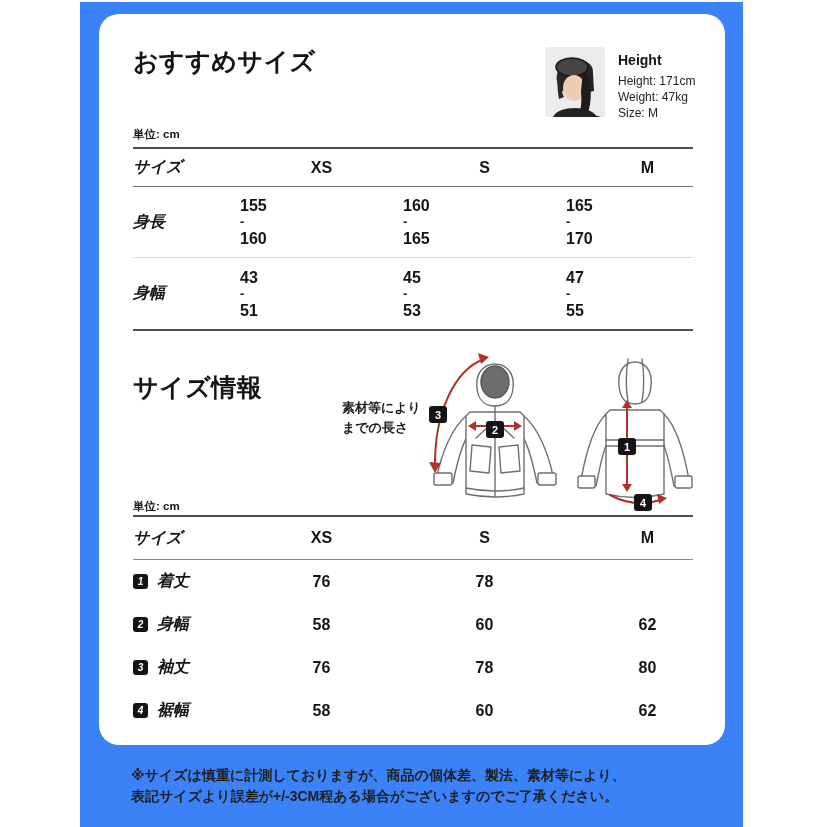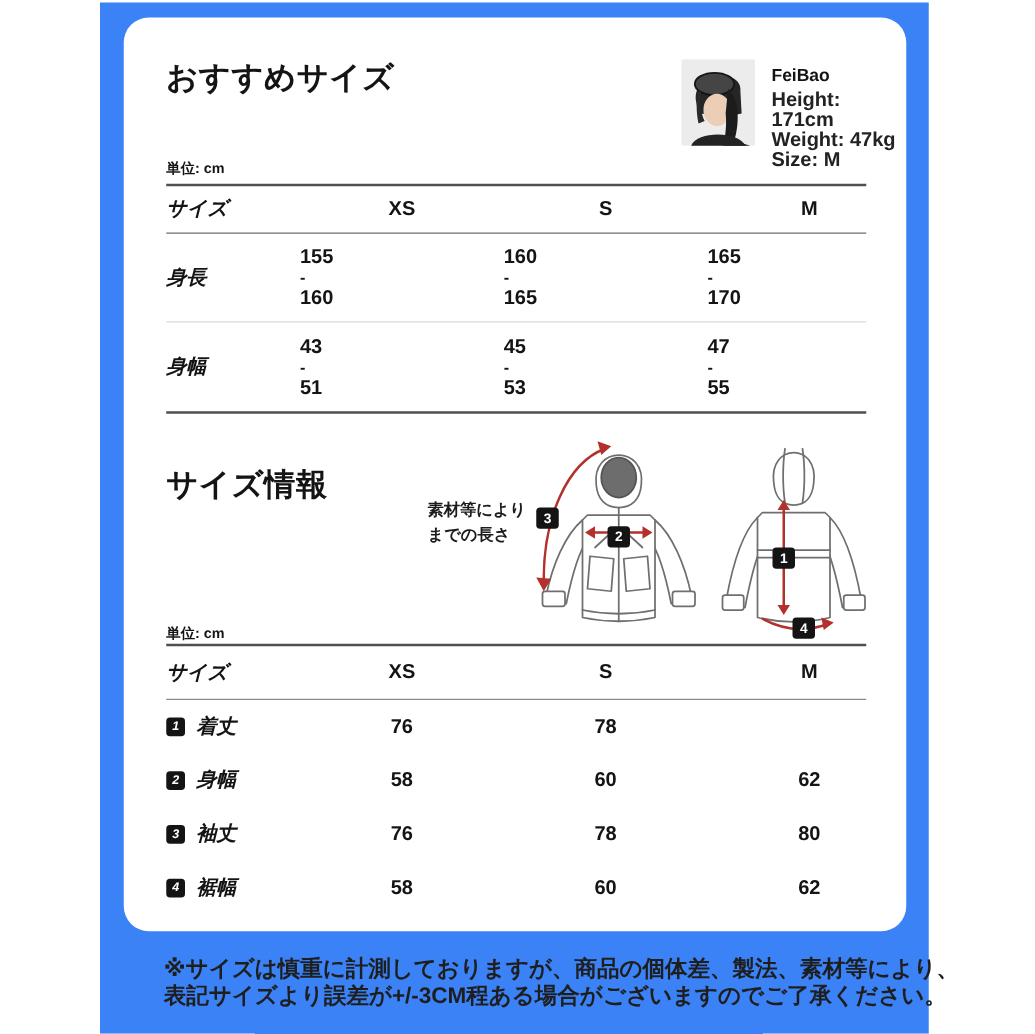--- a/index.html
+++ b/index.html
@@ -13,21 +13,21 @@
   
   .sec-title{position:absolute;left:34px;font-size:25px;font-weight:700;letter-spacing:.5px;color:#141414;}
   .title1{top:31px;}
   .title2{top:357px;}
 
   
   .model{position:absolute;left:446px;top:33px;display:flex;gap:13px;}
   .model-photo{width:60px;height:70px;display:block;border-radius:2px;overflow:hidden;}
   .model-text{margin-top:5px;}
   .model-name{font-size:14px;font-weight:700;color:#141414;}
-  .model-line{font-size:16px;font-weight:700;line-height:16px;color:#222;}
+  .model-line{font-size:12px;font-weight:400;line-height:16px;color:#222;}
   .model-line.first{margin-top:5px;}
 
   
   .unit{position:absolute;left:34px;font-size:11.5px;font-weight:700;color:#141414;}
   .u1{top:113px;}
   .u2{top:485px;}
 
   
   .size-table{position:absolute;left:34px;width:560px;}
   .t1{top:133px;}
@@ -51,21 +51,21 @@
   .b1{left:519px;top:424px;}
   .b2{left:387px;top:407px;}
   .b3{left:330px;top:392px;}
   .b4{left:535px;top:480px;}
 
   
   .anno{position:absolute;left:243px;top:384px;font-size:13px;font-weight:600;line-height:20px;color:#1b1b1b;}
   .diagram{position:absolute;left:319px;top:328px;width:290px;height:172px;}
 
   
-  .footer{position:absolute;left:51px;top:763px;width:580px;font-size:18px;font-weight:600;line-height:21px;color:#1e1e1e;white-space:nowrap;}
+  .footer{position:absolute;left:51px;top:763px;width:580px;font-size:14px;font-weight:600;line-height:21px;color:#1e1e1e;white-space:nowrap;}
 </style>
 </head>
 <body>
 
 <div class="canvas">
   <div class="panel">
 
     <div class="card">
 
       <div class="sec-title title1">おすすめサイズ</div>
@@ -74,21 +74,21 @@
         <svg class="model-photo" viewBox="0 0 60 70" xmlns="http://www.w3.org/2000/svg">
           <rect width="60" height="70" fill="#ececec"></rect>
           <path d="M12,34 C8,10 50,6 48,26 L49,44 L40,46 L14,44 Z" fill="#262626"></path>
           <ellipse cx="27" cy="20" rx="16" ry="9" fill="#454545" stroke="#151515" stroke-width="1.5"></ellipse>
           <ellipse cx="29" cy="41" rx="11" ry="13" fill="#eccdb6"></ellipse>
           <path d="M38,24 C48,32 47,54 43,66 L56,70 L34,70 C36,62 37,52 36,44 Z" fill="#1c1c1c"></path>
           <path d="M8,70 C13,58 46,58 52,70 Z" fill="#232323"></path>
           <path d="M16,26 C15,36 16,44 19,50 L14,52 C12,42 12,32 14,26 Z" fill="#2a2a2a"></path>
         </svg>
         <div class="model-text">
-          <div class="model-name">FeiBao</div>
+          <div class="model-name">Height</div>
           <div class="model-line first">Height: 171cm</div>
           <div class="model-line">Weight: 47kg</div>
           <div class="model-line">Size: M</div>
         </div>
       </div>
 
       <div class="unit u1">単位: cm</div>
 
       <div class="size-table t1">
         <div class="trow thead">

